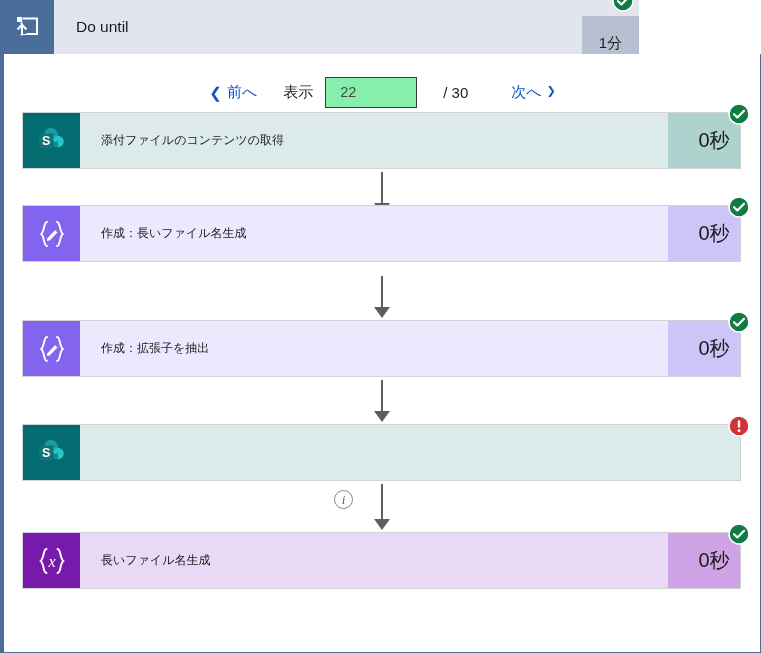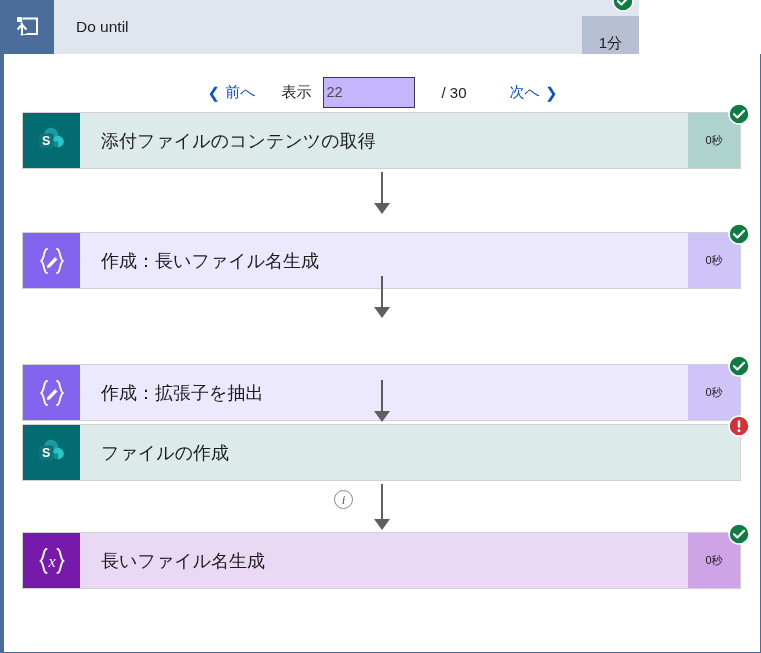--- a/index.html
+++ b/index.html
@@ -115,36 +115,36 @@
     gap: 5px;
     user-select: none;
   }
   .pager-chevron {
     font-size: 15px;
     font-weight: bold;
     color: #0b55c3;
     line-height: 1;
   }
   #pager-prev { margin-right: 26px; }
-  #pager-next { margin-left: 43px; }
+  #pager-next { margin-left: 43px; font-family: Liberation Mono, monospace; }
   #pager-label {
     font-size: 15px;
     color: #1b1b1b;
     margin-right: 12px;
   }
   #pager-input {
     width: 92px;
     height: 31px;
     box-sizing: border-box;
     border: 1.5px solid #3b3b3b;
-    background: #c4b5fd;
+    background: #86efac;
     font-family: "Liberation Sans", sans-serif;
     font-size: 14.5px;
     color: #4a4a4a;
-    padding: 0 2px;
+    padding: 0 14px;
     outline: none;
   }
   #pager-total {
     font-size: 15px;
     color: #1b1b1b;
     margin-left: 26px;
   }
 
   
   .action-row {
@@ -163,33 +163,34 @@
     display: flex;
     align-items: center;
     justify-content: center;
   }
   .action-icon svg { display: block; }
   .action-title {
     flex: 1;
     display: flex;
     align-items: center;
     padding-left: 21px;
-    font-size: 18px;
+    font-size: 12px;
     color: #1b1b1b;
     white-space: nowrap;
     overflow: hidden;
   }
   .action-duration {
     width: 52px;
     min-width: 52px;
     display: flex;
     align-items: center;
     justify-content: center;
-    font-size: 11px;
-    color: #1b1b1b;
+    font-size: 20px;
+    color: #1b1b1b;
+    padding-left: 20px;
   }
   .action-status {
     position: absolute;
     right: -10px;
     top: -10px;
     width: 22px;
     height: 22px;
     z-index: 5;
   }
 
@@ -304,39 +305,39 @@
           </div>
           <div class="action-title">添付ファイルのコンテンツの取得</div>
           <div class="action-duration">0秒</div>
           <div class="action-status"><svg width="22" height="22" viewBox="0 0 22 22" aria-hidden="true">
               <circle cx="11" cy="11" r="10" fill="#107c41" stroke="#ffffff" stroke-width="1.5"></circle>
               <path d="M6 11.2 L9.4 14.5 L16 7.8" fill="none" stroke="#ffffff" stroke-width="2.2" stroke-linecap="round" stroke-linejoin="round"></path>
             </svg></div>
         </div>
         <div class="connector" style="top: 118px; height: 31px;"></div>
         <div class="connector-head" style="top: 149px;"></div>
-        <div class="action-row pal-compose" style="top: 178px; justify-content: space-between;">
+        <div class="action-row pal-compose" style="top: 151px; justify-content: space-between;">
           <div class="action-icon">
             <svg width="36" height="32" viewBox="0 0 36 32" aria-hidden="true">
               <path d="M13 4 C9.6 4 10.8 13 7.2 16 C10.8 19 9.6 28 13 28" fill="none" stroke="#ffffff" stroke-width="1.9" stroke-linecap="round"></path>
               <path d="M23 4 C26.4 4 25.2 13 28.8 16 C25.2 19 26.4 28 23 28" fill="none" stroke="#ffffff" stroke-width="1.9" stroke-linecap="round"></path>
               <path d="M13.4 20.2 L21.6 11.6 L23.9 13.9 L15.7 22.5 L12.9 23.1 Z" fill="#ffffff"></path>
               <path d="M21.4 11.9 L23.6 14.1" stroke="#8364ef" stroke-width="1.1"></path>
             </svg>
           </div>
           <div class="action-title">作成：長いファイル名生成</div>
           <div class="action-duration">0秒</div>
           <div class="action-status"><svg width="22" height="22" viewBox="0 0 22 22" aria-hidden="true">
               <circle cx="11" cy="11" r="10" fill="#107c41" stroke="#ffffff" stroke-width="1.5"></circle>
               <path d="M6 11.2 L9.4 14.5 L16 7.8" fill="none" stroke="#ffffff" stroke-width="2.2" stroke-linecap="round" stroke-linejoin="round"></path>
             </svg></div>
         </div>
         <div class="connector" style="top: 222px; height: 31px;"></div>
         <div class="connector-head" style="top: 253px;"></div>
-        <div class="action-row pal-compose" style="top: 266px; margin-top: 44px;">
+        <div class="action-row pal-compose" style="top: 266px;">
           <div class="action-icon">
             <svg width="36" height="32" viewBox="0 0 36 32" aria-hidden="true">
               <path d="M13 4 C9.6 4 10.8 13 7.2 16 C10.8 19 9.6 28 13 28" fill="none" stroke="#ffffff" stroke-width="1.9" stroke-linecap="round"></path>
               <path d="M23 4 C26.4 4 25.2 13 28.8 16 C25.2 19 26.4 28 23 28" fill="none" stroke="#ffffff" stroke-width="1.9" stroke-linecap="round"></path>
               <path d="M13.4 20.2 L21.6 11.6 L23.9 13.9 L15.7 22.5 L12.9 23.1 Z" fill="#ffffff"></path>
               <path d="M21.4 11.9 L23.6 14.1" stroke="#8364ef" stroke-width="1.1"></path>
             </svg>
           </div>
           <div class="action-title">作成：拡張子を抽出</div>
           <div class="action-duration">0秒</div>
@@ -351,21 +352,20 @@
           <div class="action-icon">
             <svg width="34" height="34" viewBox="0 0 34 34" aria-hidden="true">
               <circle cx="16" cy="11" r="7.2" fill="#1a9ba1"></circle>
               <circle cx="23" cy="17.5" r="5.8" fill="#25c4c9"></circle>
               <path d="M23 23.3a5.8 5.8 0 0 1-5.8-5.8h5.8z" fill="#0f8b8f"></path>
               <rect x="4" y="9.5" width="14.5" height="14.5" rx="1" fill="#036c70"></rect>
               <rect x="4" y="9.5" width="14.5" height="14.5" rx="1" fill="#ffffff" opacity="0.05"></rect>
               <text x="11.2" y="21" font-family="Liberation Sans, sans-serif" font-size="12.5" font-weight="bold" fill="#ffffff" text-anchor="middle">S</text>
             </svg>
           </div>
-          <div class="action-title">ファイルの作成</div>
           <div class="action-status"><svg width="22" height="22" viewBox="0 0 22 22" aria-hidden="true">
               <circle cx="11" cy="11" r="10" fill="#d13438" stroke="#ffffff" stroke-width="1.5"></circle>
               <rect x="9.8" y="5.2" width="2.4" height="7.6" rx="1.2" fill="#ffffff"></rect>
               <circle cx="11" cy="15.8" r="1.45" fill="#ffffff"></circle>
             </svg></div>
         </div>
         <div class="connector" style="top: 430px; height: 35px;"></div>
         <div class="connector-head" style="top: 465px;"></div>
         <div class="connector-info" style="top: 436px; left: 330px;">i</div>
         <div class="action-row pal-variable" style="top: 478px;">

